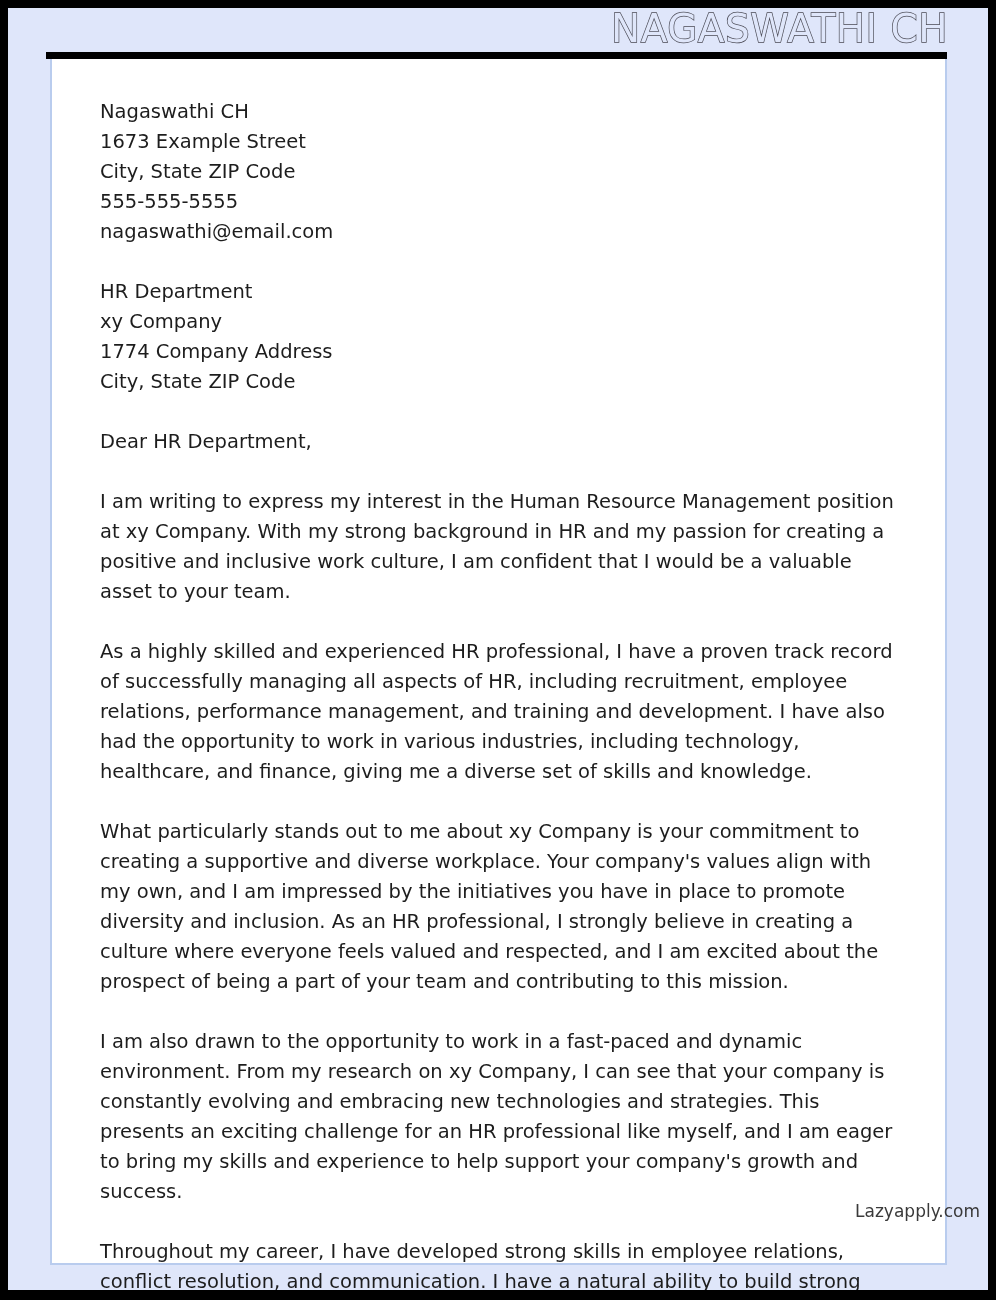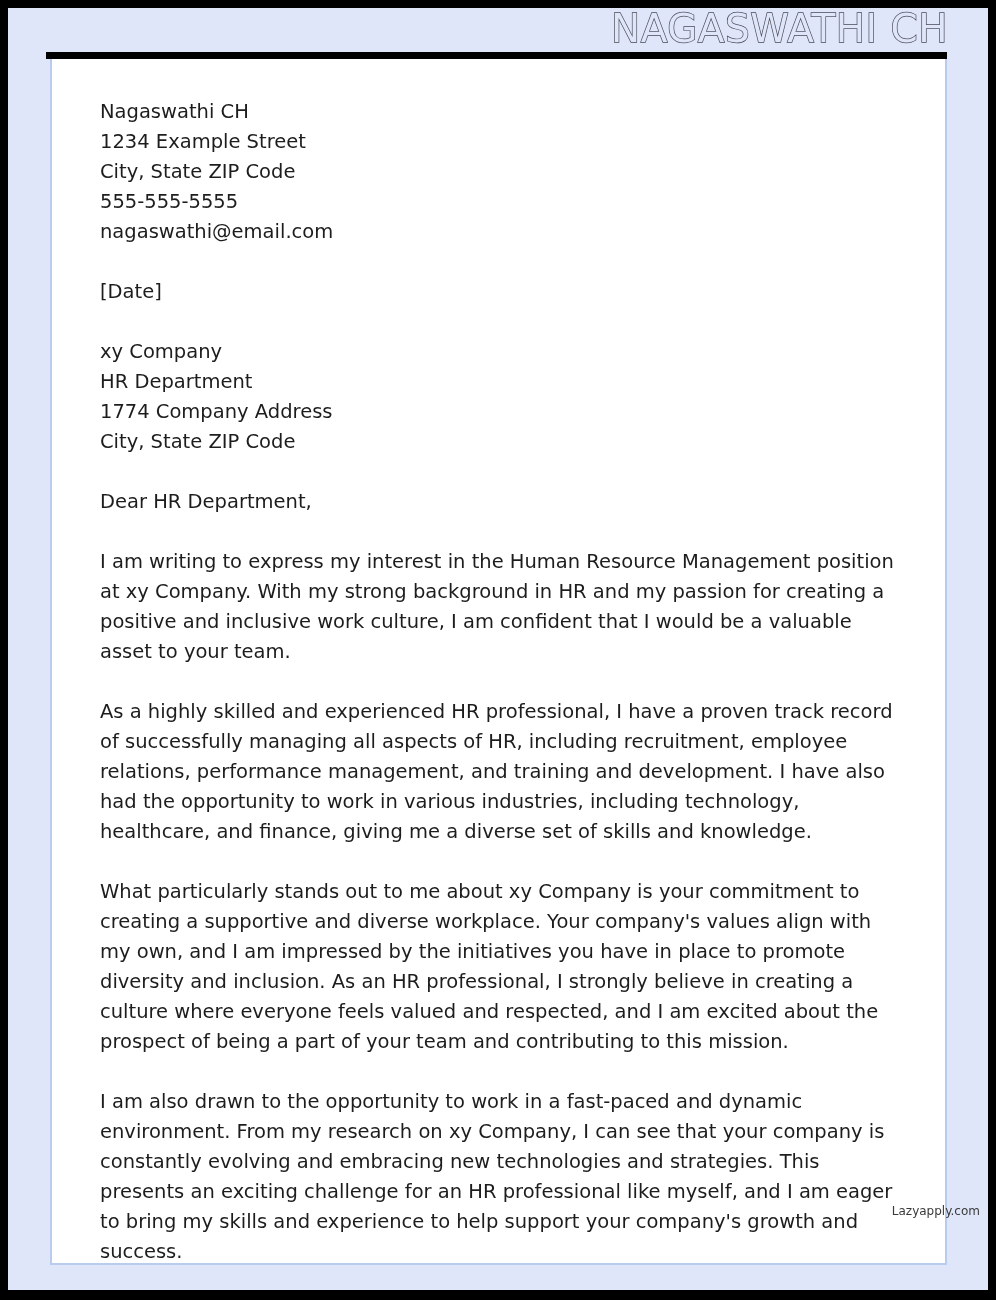--- a/index.html
+++ b/index.html
@@ -106,21 +106,21 @@
   p.para {
     margin: 12px 0 30px 0;
     text-align: left;
   }
 
   
   #watermark {
     position: absolute;
     right: 8px;
     top: 1195px;
-    font-size: 12px;
+    font-size: 17px;
     line-height: 16px;
     color: #3a3a3a;
     font-family: "DejaVu Sans", sans-serif;
     white-space: nowrap;
     background: transparent;
   }
 </style>
 </head>
 <body>
 
@@ -131,33 +131,30 @@
   </div>
 
   <div id="header-rule"></div>
 
   <div id="sheet"></div>
 
   <div id="letter">
 
     <div class="block">
       <div class="addr-line">Nagaswathi CH</div>
-      <div class="addr-line">1234 Example Street</div>
+      <div class="addr-line">1673 Example Street</div>
       <div class="addr-line">City, State ZIP Code</div>
       <div class="addr-line">555-555-5555</div>
       <div class="addr-line">nagaswathi@email.com</div>
     </div>
 
-    <div class="block">
-      <div class="date-line">[Date]</div>
-    </div>
 
     <div class="block">
+      <div class="addr-line">HR Department</div>
       <div class="addr-line">xy Company</div>
-      <div class="addr-line">HR Department</div>
       <div class="addr-line">1774 Company Address</div>
       <div class="addr-line">City, State ZIP Code</div>
     </div>
 
     <div class="block">
       <div class="salutation">Dear HR Department,</div>
     </div>
 
     <p class="para">I am writing to express my interest in the Human Resource Management position at xy Company. With my strong background in HR and my passion for creating a positive and inclusive work culture, I am confident that I would be a valuable asset to your team.</p>
     <p class="para">As a highly skilled and experienced HR professional, I have a proven track record of successfully managing all aspects of HR, including recruitment, employee relations, performance management, and training and development. I have also had the opportunity to work in various industries, including technology, healthcare, and finance, giving me a diverse set of skills and knowledge.</p>

